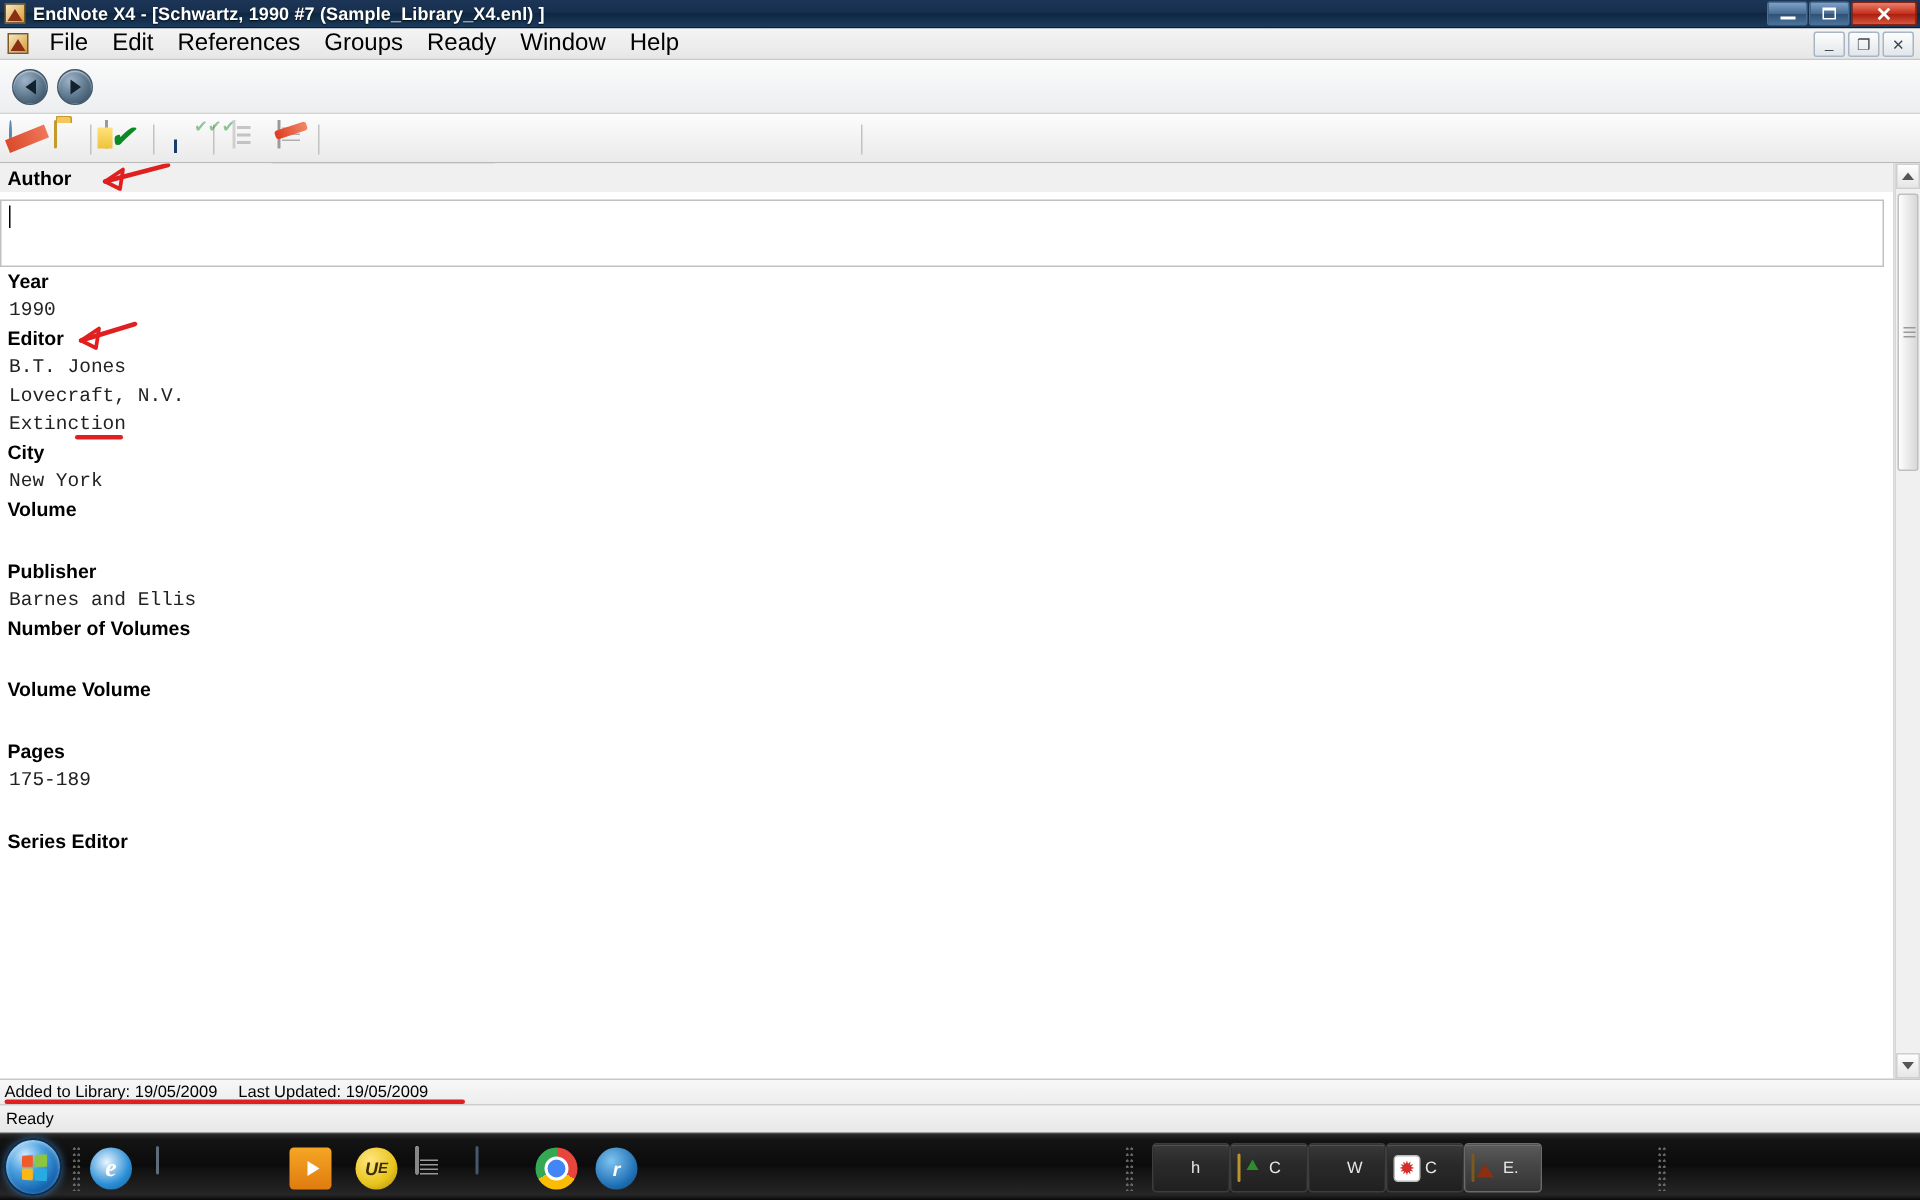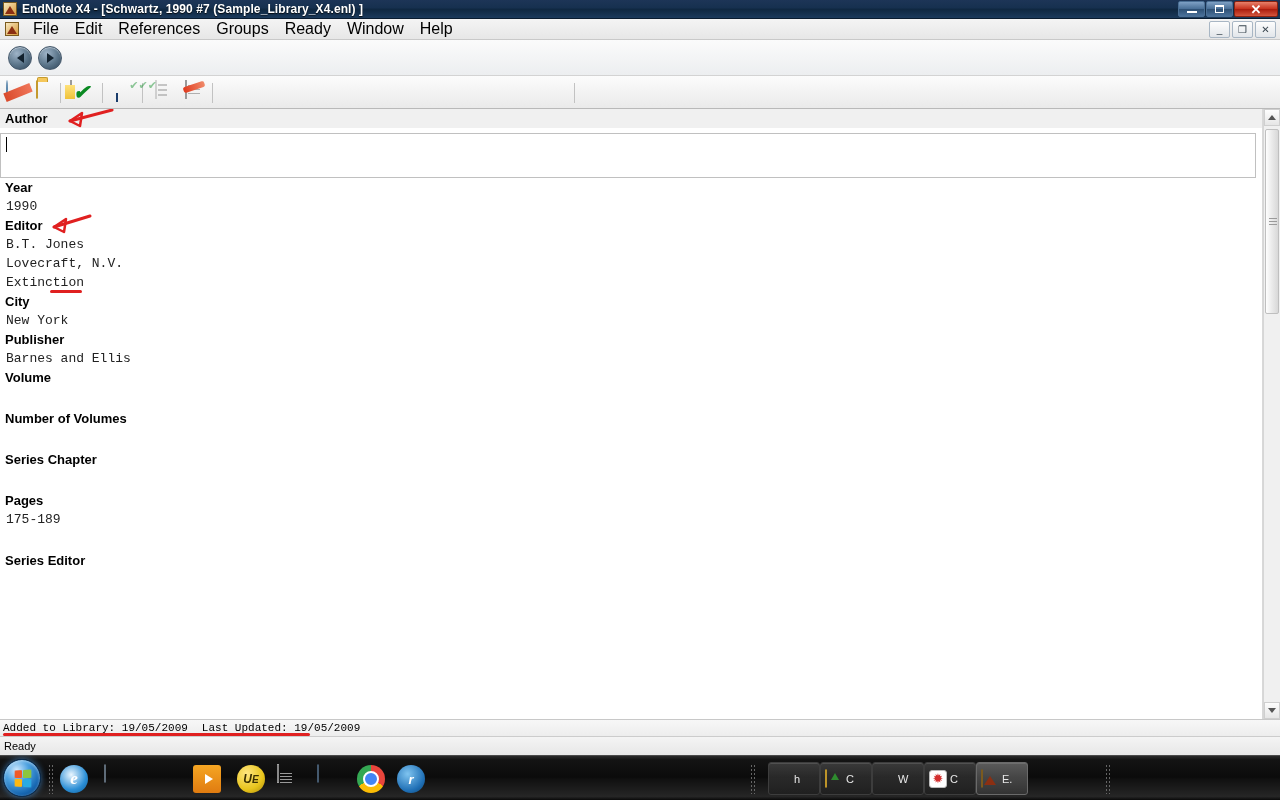--- a/index.html
+++ b/index.html
@@ -251,21 +251,21 @@
     background: linear-gradient(to right,#fefefe,#eaeaea 50%,#d8d8d8);
     border: 1px solid #bfbfbf; border-radius: 2px;
   }
   .sb-grip { position: absolute; left: 3px; top: 88px; width: 8px; }
   .sb-grip i { display: block; height: 1px; background: #9a9a9a; margin-bottom: 2px; }
 
   
   .statusbar1 {
     position: absolute; left: 0; top: 719px; width: 1280px; height: 17px;
     background: linear-gradient(to bottom,#f7f7f7,#ededed); border-top: 1px solid #c8c8c8;
-    font-size: 11px; color: #000; display: flex; align-items: center; gap: 14px; padding-left: 3px; font-family: Liberation Mono, monospace;
+    font-size: 11px; color: #000; display: flex; align-items: center; gap: 14px; padding-left: 3px;
   }
   .statusbar2 {
     position: absolute; left: 0; top: 736px; width: 1280px; height: 19px;
     background: linear-gradient(to bottom,#f4f4f4,#e7e7e7); border-top: 1px solid #cccccc;
     font-size: 11px; color: #000; display: flex; align-items: center; padding-left: 4px;
   }
 
   
   .taskbar {
     position: absolute; left: 0; top: 755px; width: 1280px; height: 45px;
@@ -466,36 +466,36 @@
     <div class="uline" style="left:50px; top:17px; width:32px;"></div>
     <div class="fvalue">Extinction</div>
   </div>
 
   <div class="field">
     <div class="flabel">City</div>
     <div class="fvalue">New York</div>
   </div>
 
   <div class="field">
+    <div class="flabel">Volume</div>
+    <div class="fvalue fempty"></div>
+  </div>
+
+  <div class="field">
     <div class="flabel">Publisher</div>
     <div class="fvalue">Barnes and Ellis</div>
   </div>
 
   <div class="field">
-    <div class="flabel">Volume</div>
-    <div class="fvalue fempty"></div>
-  </div>
-
-  <div class="field">
     <div class="flabel">Number of Volumes</div>
     <div class="fvalue fempty"></div>
   </div>
 
   <div class="field">
-    <div class="flabel">Series Chapter</div>
+    <div class="flabel">Volume Volume</div>
     <div class="fvalue fempty"></div>
   </div>
 
   <div class="field">
     <div class="flabel">Pages</div>
     <div class="fvalue">175-189</div>
   </div>
 
   <div class="field">
     <div class="fvalue fempty"></div>

